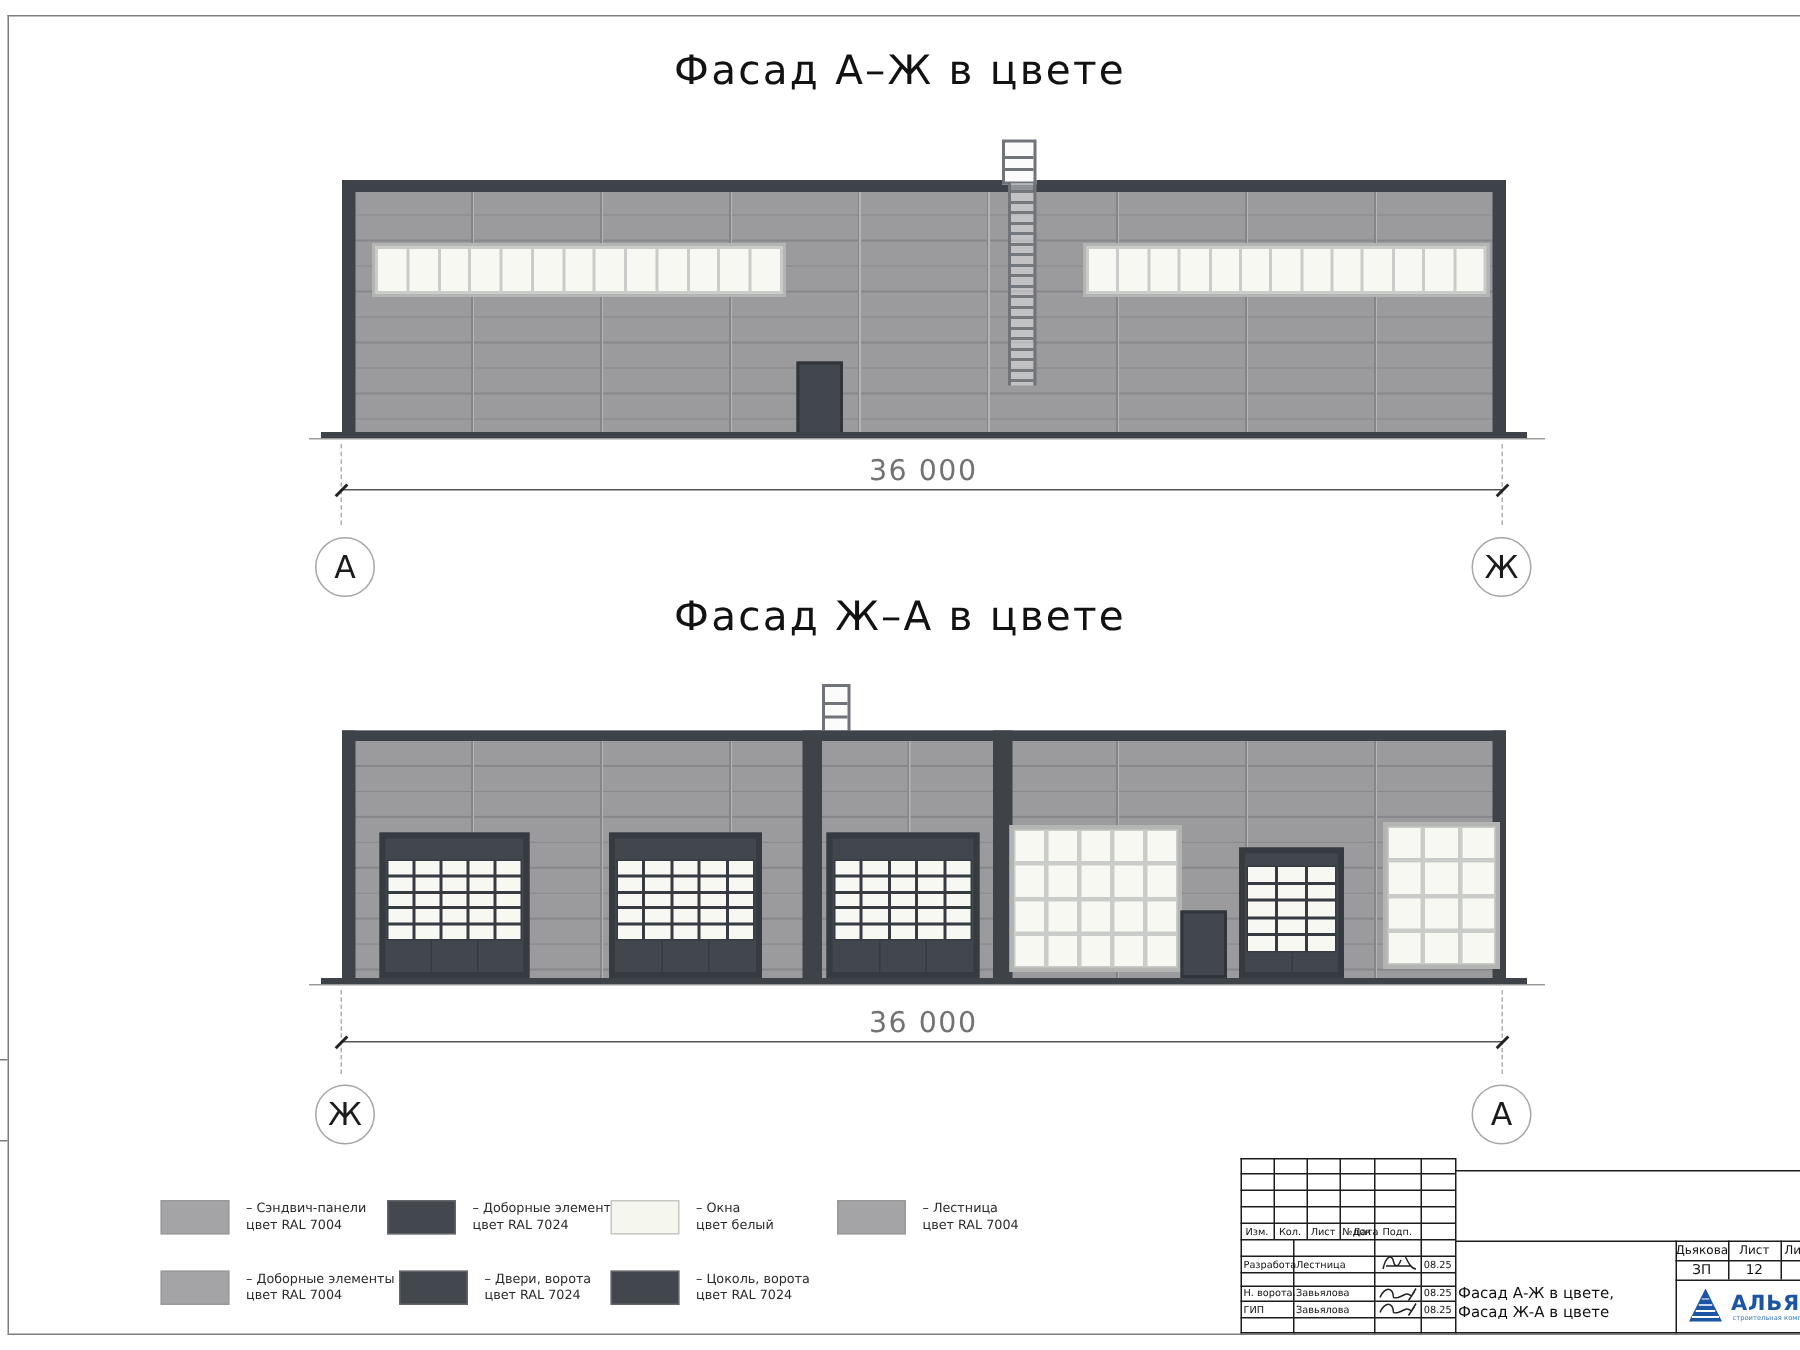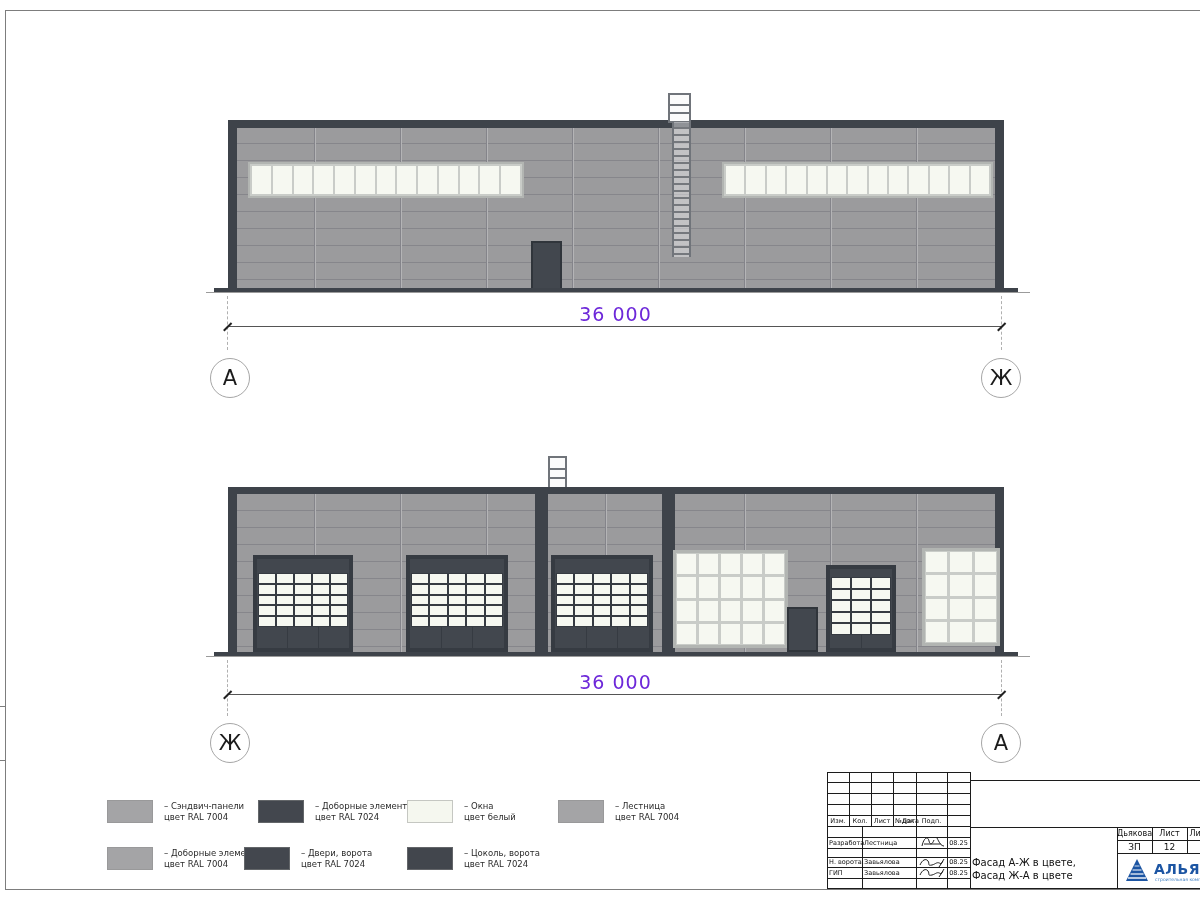--- a/index.html
+++ b/index.html
@@ -38,21 +38,21 @@
   
   .cage{position:absolute;border:2px solid #70747a;background:#fbfbfb;box-sizing:border-box}
   .cage i{position:absolute;left:0;right:0;height:2px;background:#70747a}
   .ladder{position:absolute;border-left:2px solid #70747a;border-right:2px solid #70747a;
           background:repeating-linear-gradient(to bottom,rgba(242,242,244,.45) 0 5px,#75787d 5px 7px)}
   
   .ext{position:absolute;width:0;border-left:1px dashed #b0b0b0}
   .dim{position:absolute;height:1px;background:#555}
   .tick{position:absolute;width:11px;height:1.5px;background:#222;transform:rotate(-45deg)}
   .dimlabel{position:absolute;left:228px;width:775px;text-align:center;font-size:19px;
-            letter-spacing:1px;color:#6d28d9}
+            letter-spacing:1px;color:#737373}
   .axis{position:absolute;width:38px;height:38px;border:1px solid #a6a6a6;border-radius:50%;
         background:#fff;display:flex;align-items:center;justify-content:center;font-size:21px;color:#1b1b1b}
   .title{position:absolute;left:0;right:0;text-align:center;font-size:27px;letter-spacing:1.5px;color:#121212}
   
   .leg{position:absolute;display:flex;gap:11px;align-items:flex-start}
   .swatch{width:46px;height:23px;flex:0 0 auto;border:1px solid rgba(140,140,140,.45);box-sizing:border-box}
   .leg-label{font-size:8.5px;line-height:11px;color:#2a2a2a;white-space:nowrap;padding-top:1px}
   
   .tbh{position:absolute;height:1px;background:#1c1c1c}
   .tbv{position:absolute;width:1px;background:#1c1c1c}
@@ -69,20 +69,22 @@
 <body>
 
 <div class="sheet">
 
   <div class="frame-h" style="left:5px;right:0;top:10px"></div>
   <div class="frame-v" style="left:5px;top:10px;height:879px"></div>
   <div class="frame-h" style="left:5px;right:0;top:889px"></div>
   <div class="frame-h" style="left:0;width:5px;top:706px"></div>
   <div class="frame-h" style="left:0;width:5px;top:760px"></div>
 
+  <div class="title" style="top:32px">Фасад А–Ж в цвете</div>
+  <div class="title" style="top:396px">Фасад Ж–А в цвете</div>
 
   <div class="facade" style="left:228px;top:120px;width:776px;height:172px">
     <div class="wall"></div>
     <div class="vjoint" style="left:86px"></div>
     <div class="vjoint" style="left:172px"></div>
     <div class="vjoint" style="left:258px"></div>
     <div class="vjoint" style="left:344px"></div>
     <div class="vjoint" style="left:430px"></div>
     <div class="vjoint" style="left:516px"></div>
     <div class="vjoint" style="left:602px"></div>
@@ -370,21 +372,21 @@
         <div>цвет RAL 7004</div>
     </div>
   </div>
   <div class="leg" style="left:107px;top:847px">
     <div class="swatch" style="background: rgb(164, 164, 166);"></div>
     <div class="leg-label">
       <div>– Доборные элементы</div>
         <div>цвет RAL 7004</div>
     </div>
   </div>
-  <div class="leg" style="left:244px;top:847px">
+  <div class="leg" style="left:266px;top:847px">
     <div class="swatch" style="background: rgb(67, 71, 78);"></div>
     <div class="leg-label">
       <div>– Двери, ворота</div>
         <div>цвет RAL 7024</div>
     </div>
   </div>
   <div class="leg" style="left:407px;top:847px">
     <div class="swatch" style="background: rgb(66, 70, 77);"></div>
     <div class="leg-label">
       <div>– Цоколь, ворота</div>

